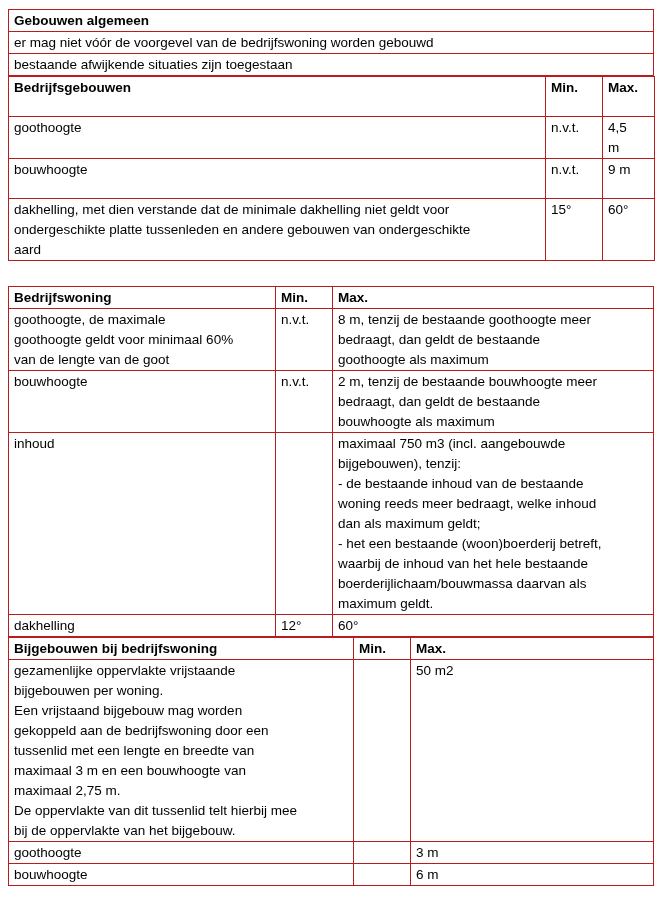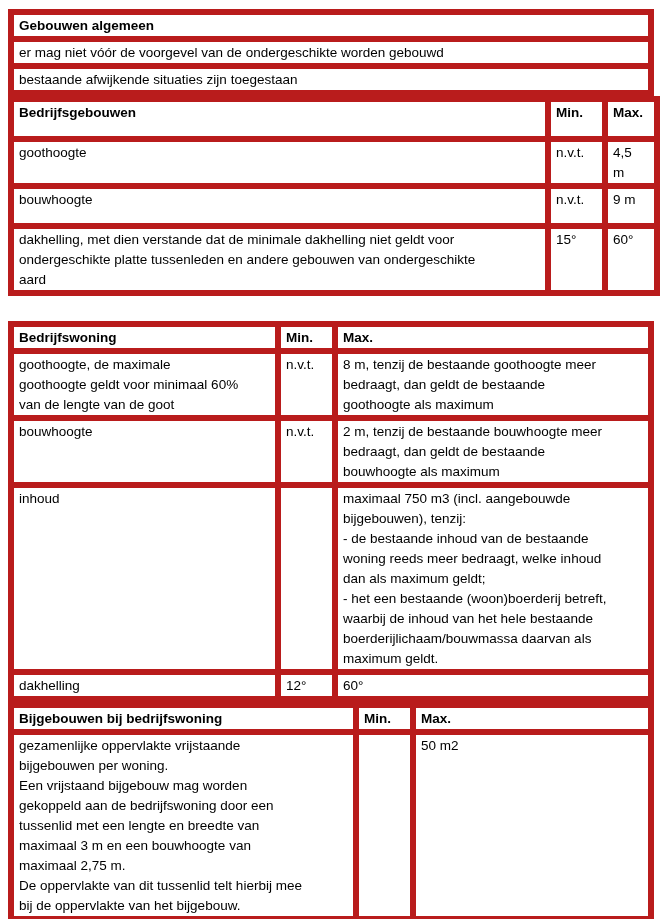--- a/index.html
+++ b/index.html
@@ -17,21 +17,21 @@
   }
   .page {
     padding: 9px 7px 0 8px;
   }
   table.doc-table {
     border-collapse: collapse;
     table-layout: fixed;
     width: 646px;
   }
   table.doc-table td {
-    border: 6px solid #b91c1c;
+    border: 1px solid #b91c1c;
     vertical-align: top;
     padding: 1px 5px 0 5px;
     line-height: 20px;
     white-space: pre-wrap;
     word-wrap: break-word;
     box-sizing: border-box;
   }
   .bold { font-weight: bold; }
   .mt23 { }
   .mt25 { margin-top: 25px; border-radius: 9px; }
@@ -46,21 +46,21 @@
 <body>
 
 <div class="page">
 
   <table class="doc-table">
     <tbody>
         <tr>
       <td class="bold">Gebouwen algemeen</td>
     </tr>
     <tr>
-      <td>er mag niet vóór de voorgevel van de ondergeschikte worden gebouwd</td>
+      <td>er mag niet vóór de voorgevel van de bedrijfswoning worden gebouwd</td>
     </tr>
     <tr>
       <td>bestaande afwijkende situaties zijn toegestaan</td>
     </tr>
   </tbody>
     </table>
 
   <table class="doc-table mt23">
     <colgroup>
       <col class="c-label-t2">

